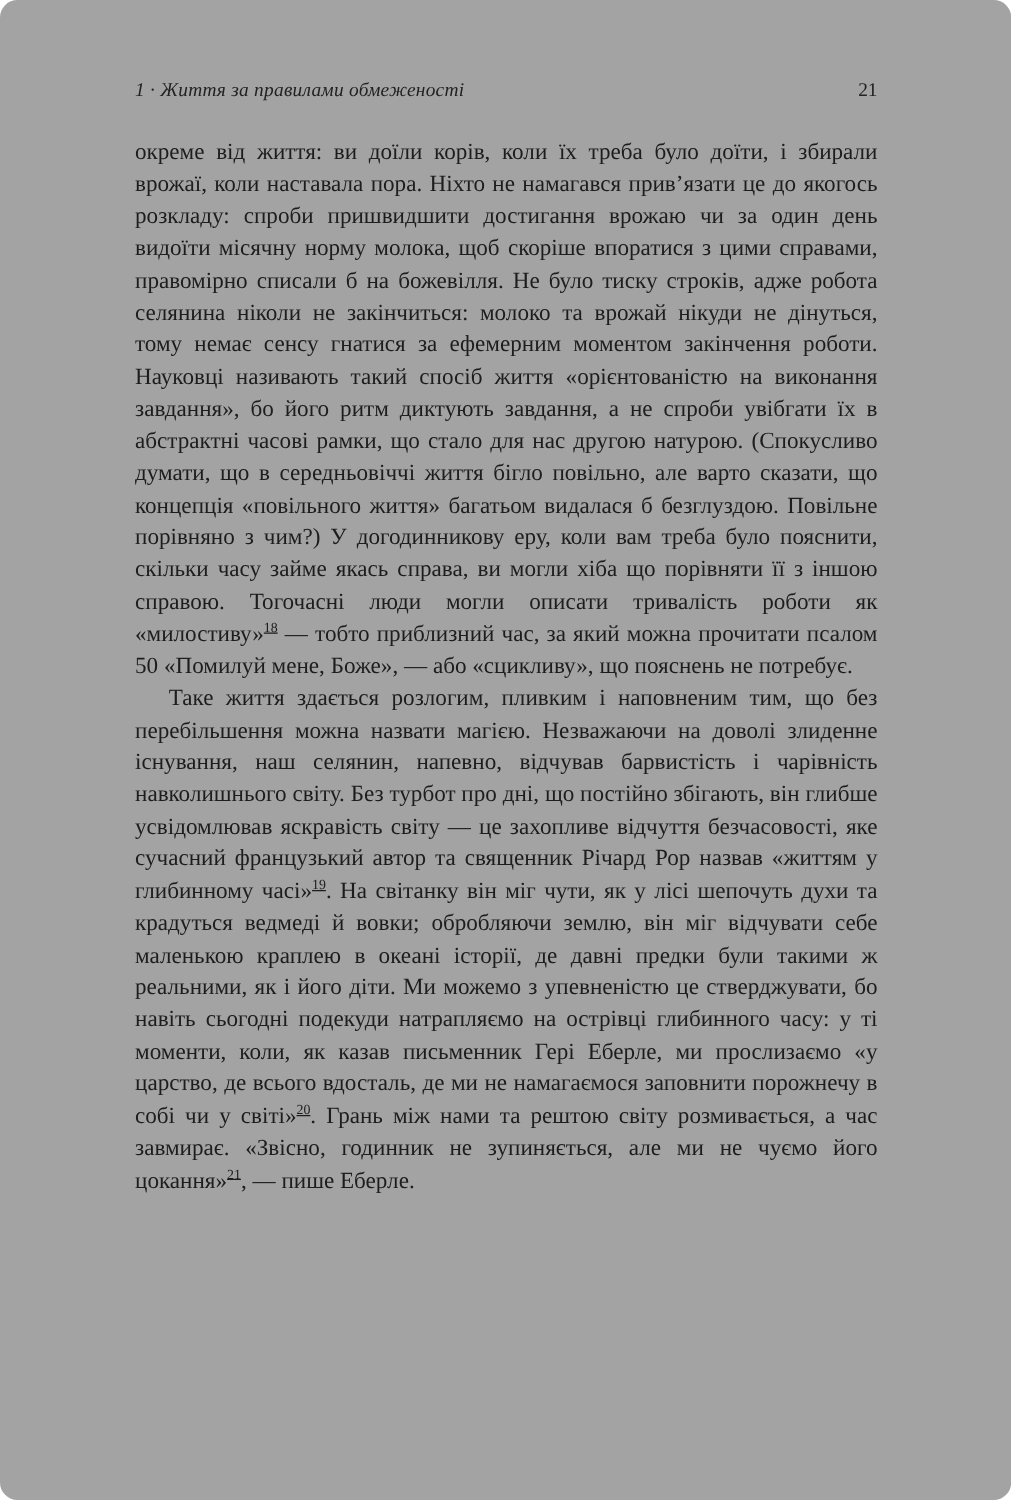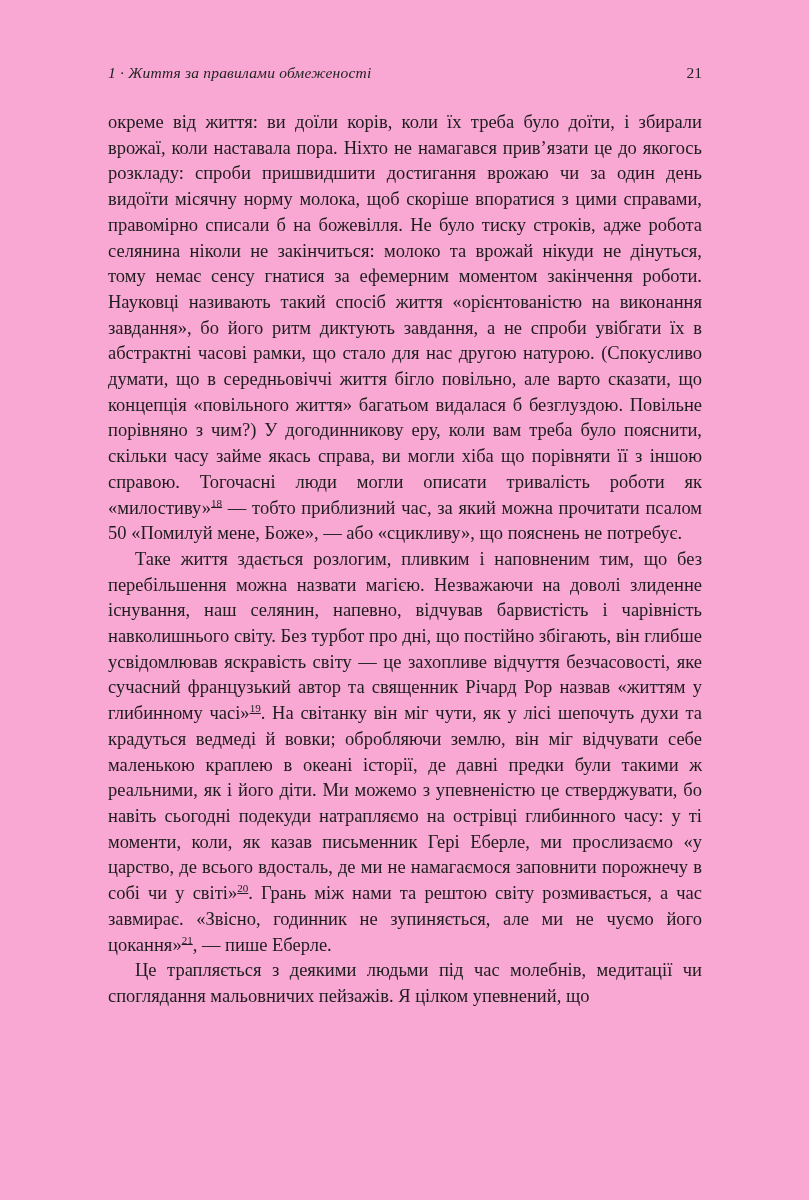--- a/index.html
+++ b/index.html
@@ -4,24 +4,25 @@
 <style>
   html, body {
     margin: 0;
     padding: 0;
     background: #ffffff;
   }
   .page {
     position: relative;
     width: 809px;
     height: 1200px;
-    background: #f9a8d4;
+    background: #a3a3a3;
     font-family: "Liberation Serif", "DejaVu Serif", serif;
     color: #1d1d1d;
     overflow: hidden;
+    border-radius: 14px;
   }
   .running-head {
     position: absolute;
     left: 108px;
     top: 64px;
     width: 594px;
     display: flex;
     justify-content: space-between;
     align-items: baseline;
     font-size: 15.5px;
@@ -66,15 +67,14 @@
 
 <div class="page">
   <header class="running-head">
     <span class="chapter">1 · Життя за правилами обмеженості</span>
     <span class="page-num">21</span>
   </header>
 
   <main class="text-block" id="paragraphs">
       <p class="">окреме від життя: ви доїли корів, коли їх треба було доїти, і збирали врожаї, коли наставала пора. Ніхто не намагався прив’язати це до якогось розкладу: спроби пришвидшити достигання врожаю чи за один день видоїти місячну норму молока, щоб скоріше впоратися з цими справами, правомірно списали б на божевілля. Не було тиску строків, адже робота селянина ніколи не закінчиться: молоко та врожай нікуди не дінуться, тому немає сенсу гнатися за ефемерним моментом закінчення роботи. Науковці називають такий спосіб життя «орієнтованістю на виконання завдання», бо його ритм диктують завдання, а не спроби увібгати їх в абстрактні часові рамки, що стало для нас другою натурою. (Спокусливо думати, що в середньовіччі життя бігло повільно, але варто сказати, що концепція «повільного життя» багатьом видалася б безглуздою. Повільне порівняно з чим?) У догодинникову еру, коли вам треба було пояснити, скільки часу займе якась справа, ви могли хіба що порівняти її з іншою справою. Тогочасні люди могли описати тривалість роботи як «милостиву»<sup>18</sup> — тобто приблизний час, за який можна прочитати псалом 50 «Помилуй мене, Боже», — або «сцикливу», що пояснень не потребує.</p>
       <p class="indent">Таке життя здається розлогим, пливким і наповненим тим, що без перебільшення можна назвати магією. Незважаючи на доволі злиденне існування, наш селянин, напевно, відчував барвистість і чарівність навколишнього світу. Без турбот про дні, що постійно збігають, він глибше усвідомлював яскравість світу — це захопливе відчуття безчасовості, яке сучасний французький автор та священник Річард Рор назвав «життям у глибинному часі»<sup>19</sup>. На світанку він міг чути, як у лісі шепочуть духи та крадуться ведмеді й вовки; обробляючи землю, він міг відчувати себе маленькою краплею в океані історії, де давні предки були такими ж реальними, як і його діти. Ми можемо з упевненістю це стверджувати, бо навіть сьогодні подекуди натрапляємо на острівці глибинного часу: у ті моменти, коли, як казав письменник Гері Еберле, ми прослизаємо «у царство, де всього вдосталь, де ми не намагаємося заповнити порожнечу в собі чи у світі»<sup>20</sup>. Грань між нами та рештою світу розмивається, а час завмирає. «Звісно, годинник не зупиняється, але ми не чуємо його цокання»<sup>21</sup>, — пише Еберле.</p>
-      <p class="indent">Це трапляється з деякими людьми під час молебнів, медитації чи споглядання мальовничих пейзажів. Я цілком упевнений, що</p>
     </main>
 </div>
 
 </body></html>

